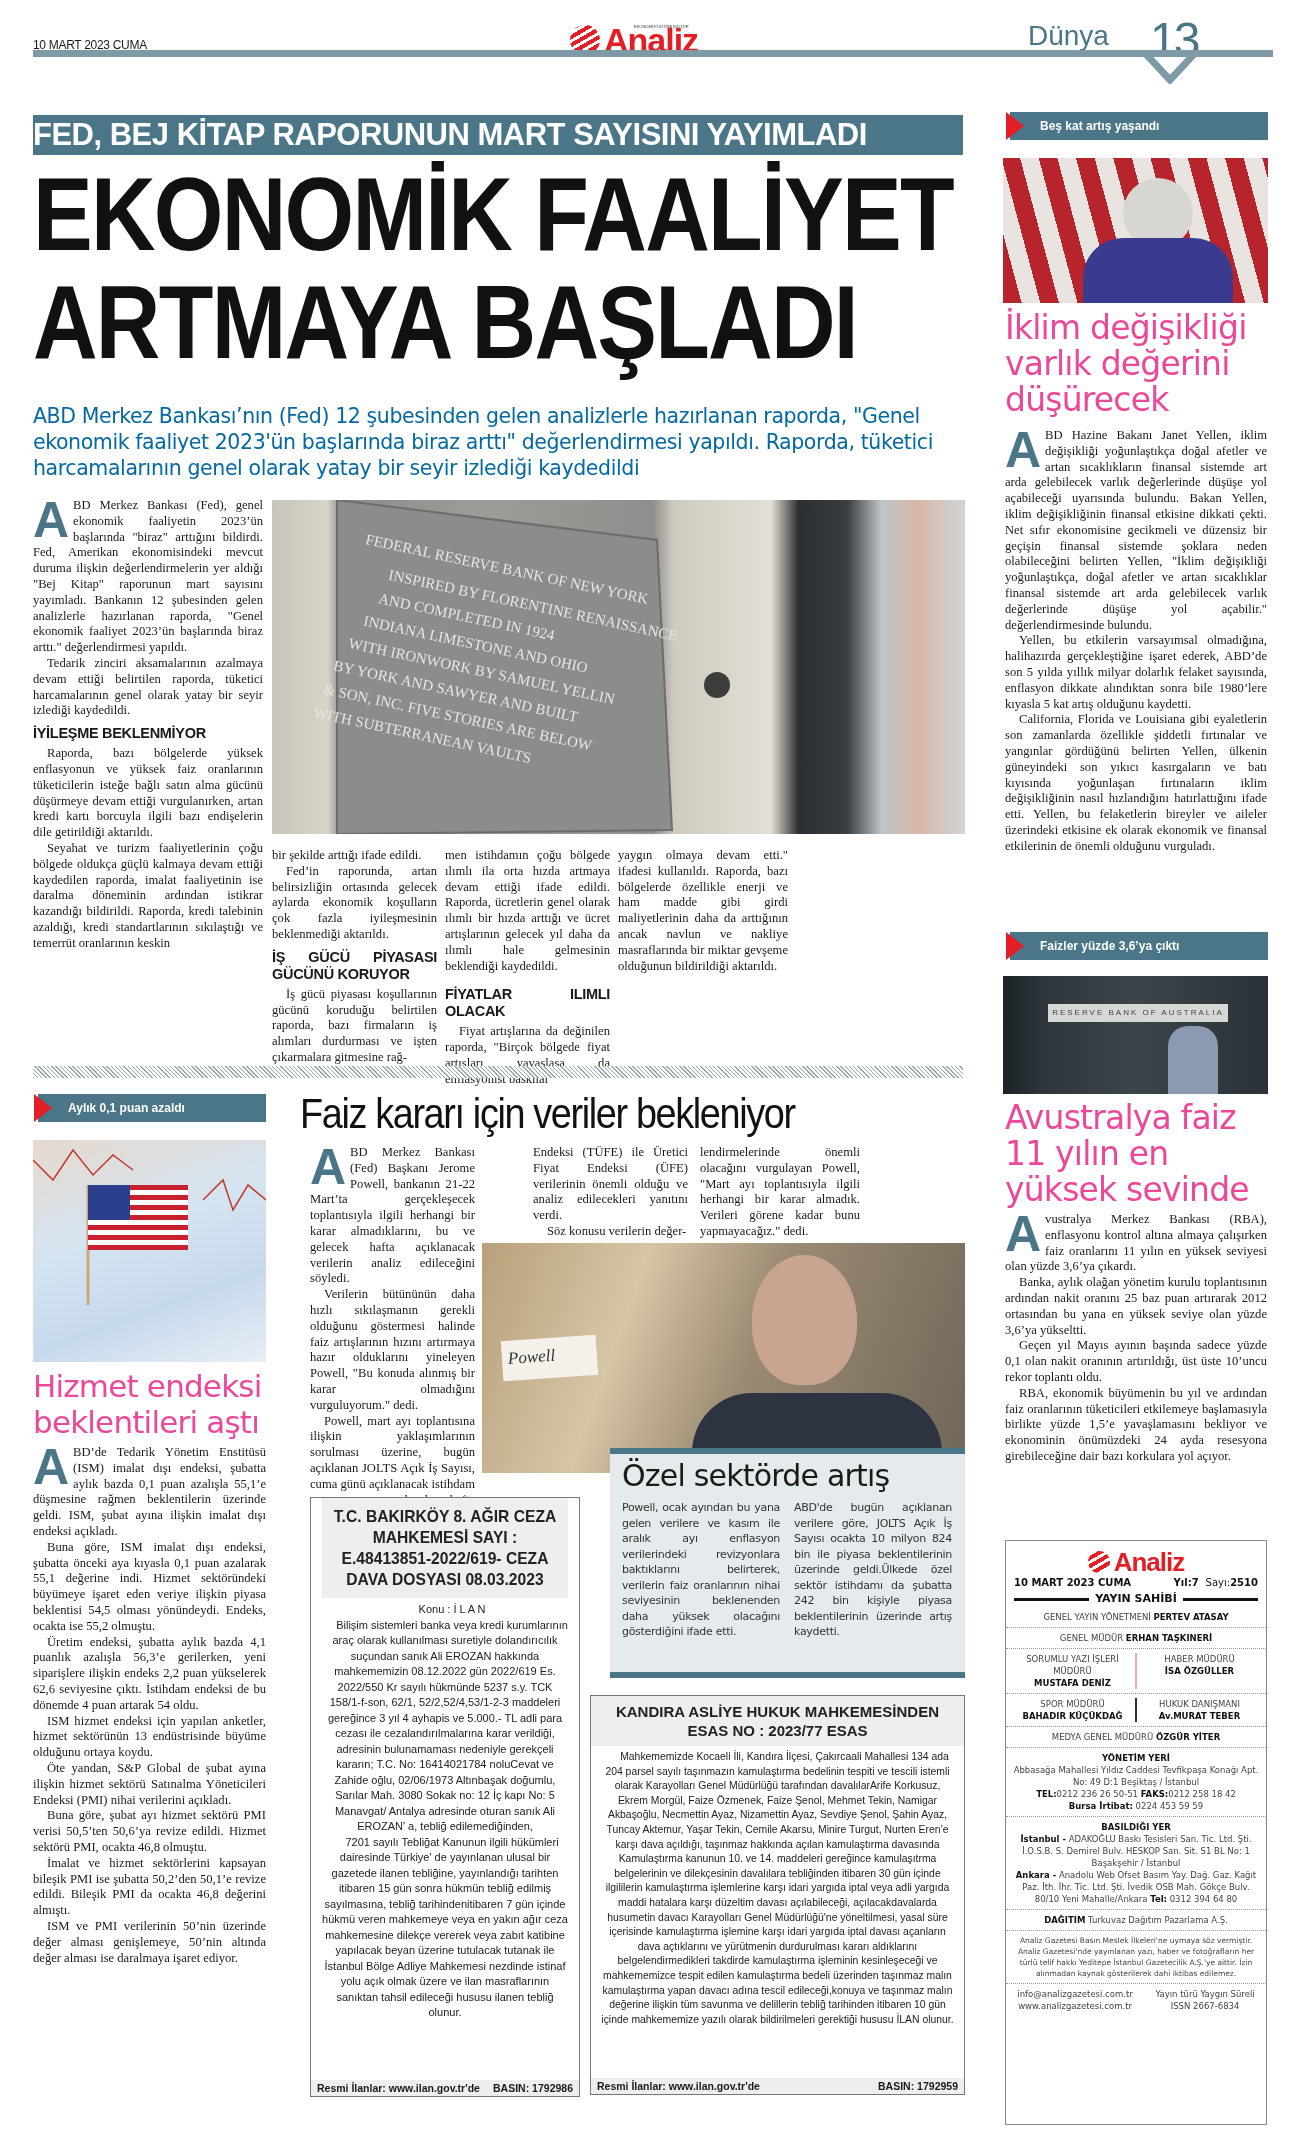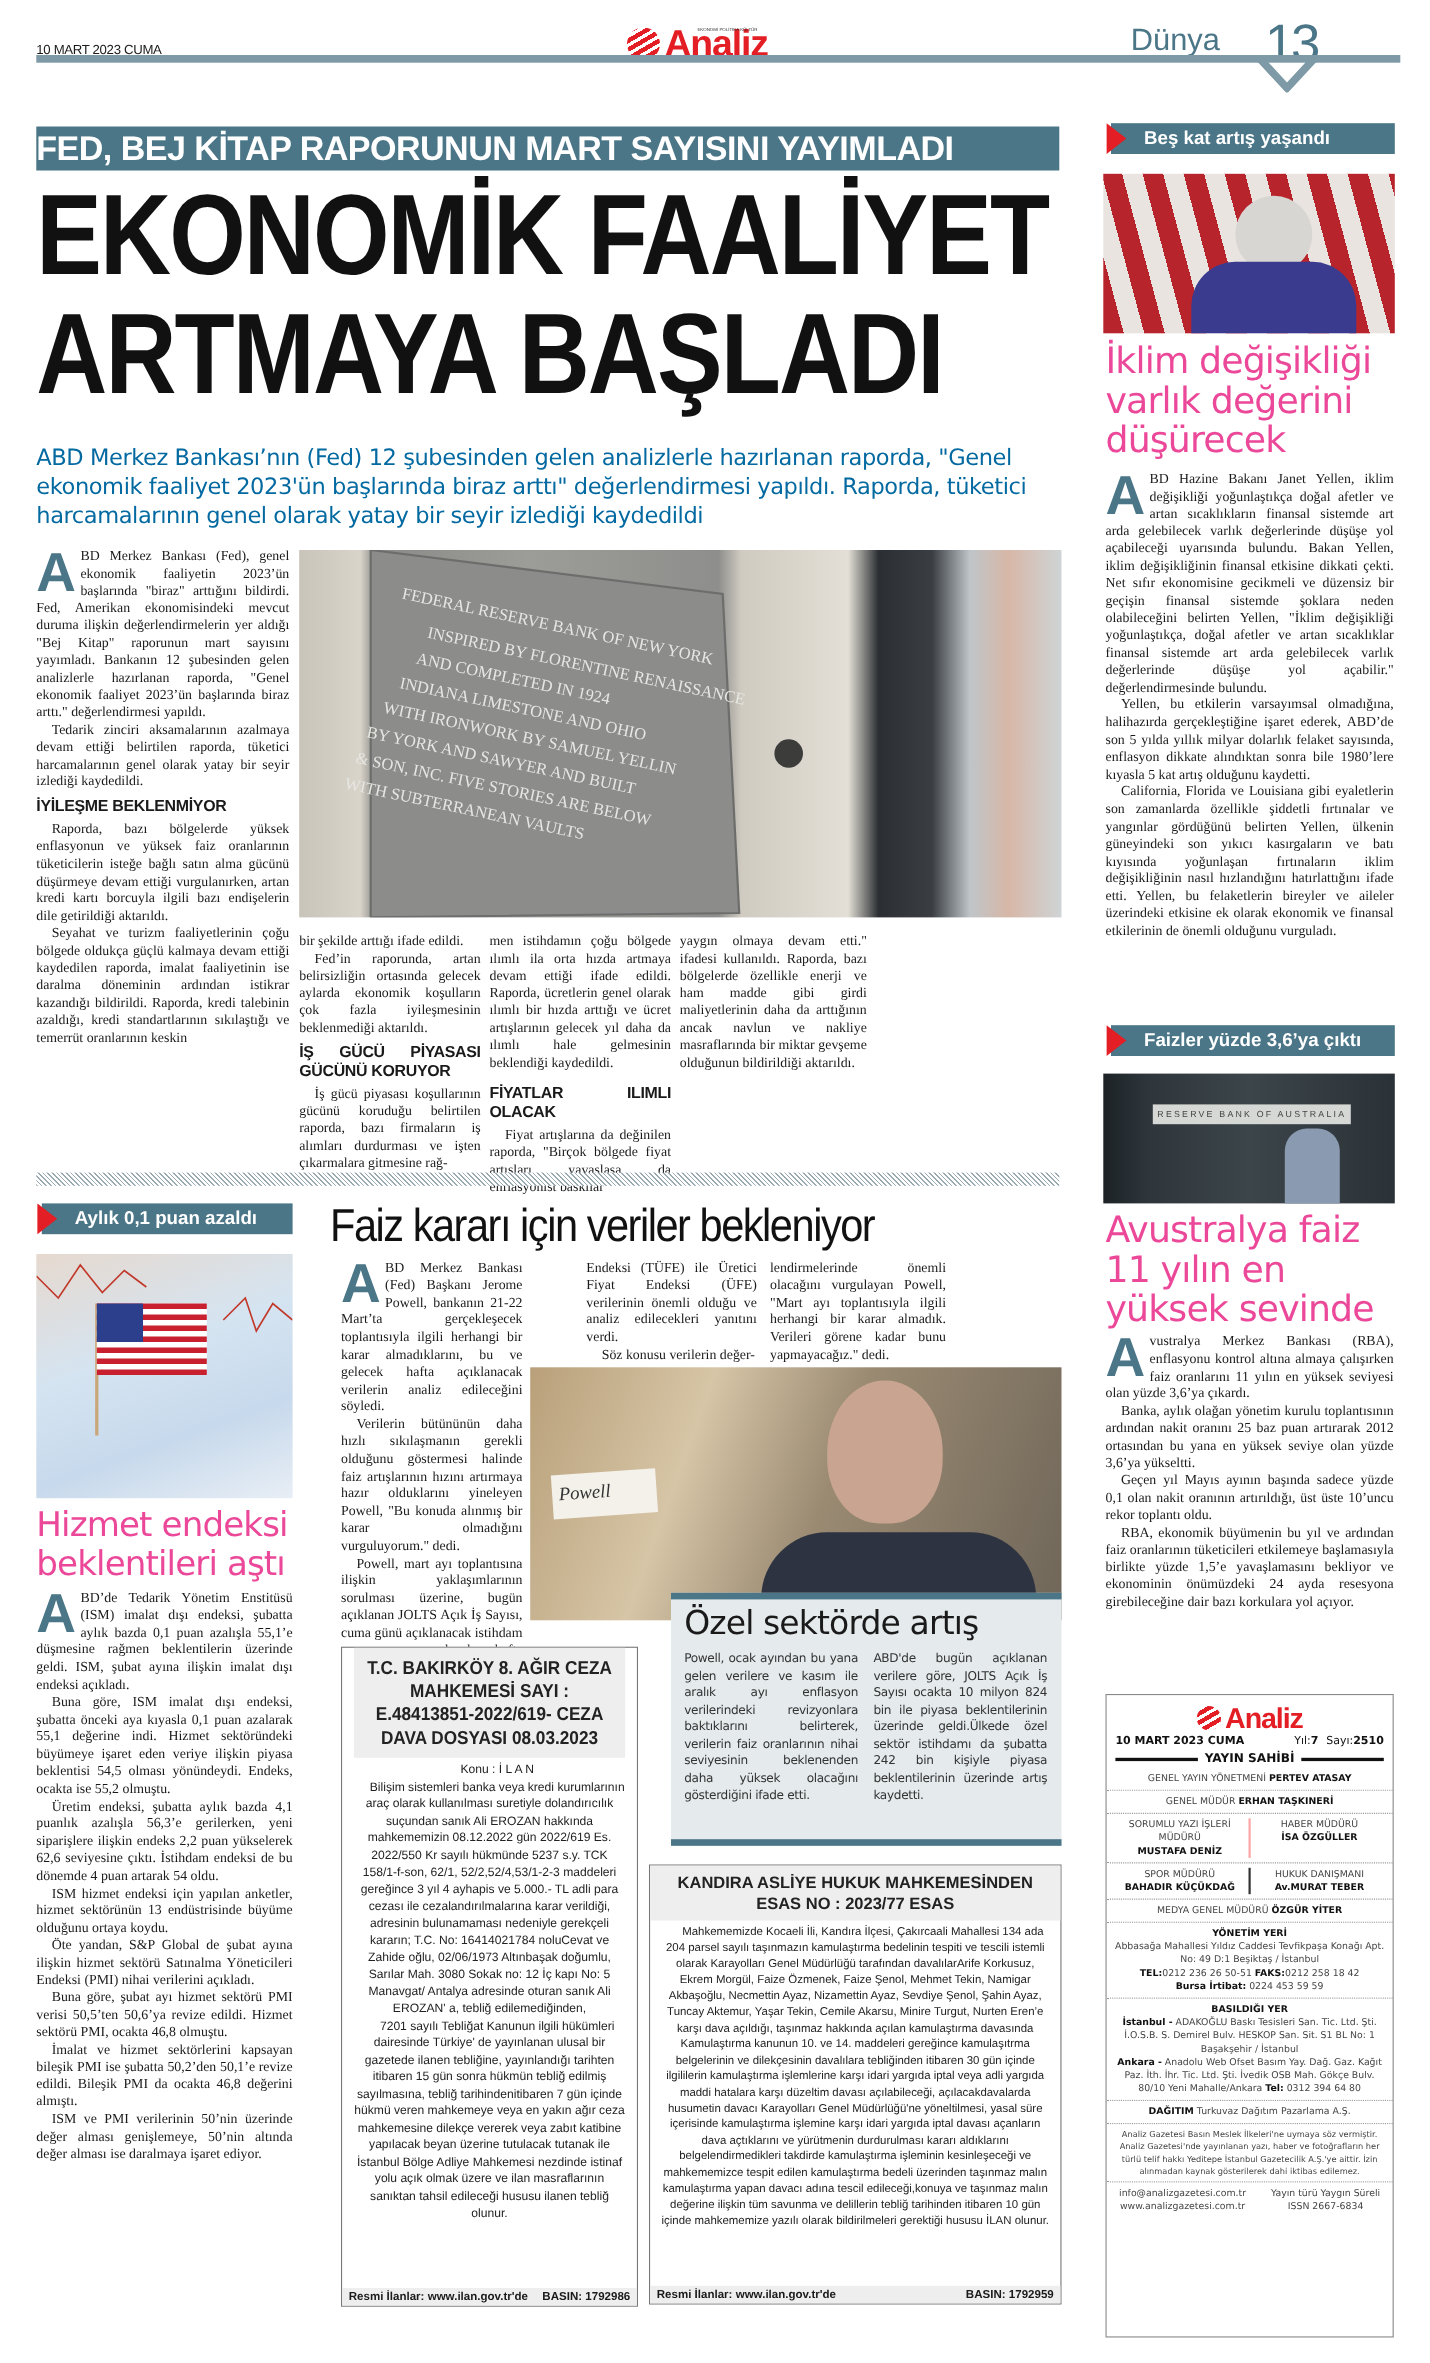--- a/index.html
+++ b/index.html
@@ -18,21 +18,21 @@
 .chev{left:1140px;top:52px;width:60px;height:32px}
 .kicker{left:33px;top:115px;width:930px;height:40px;color:#fff;font-family:"Liberation Sans",sans-serif;font-weight:bold;font-size:31px;text-align:left;line-height:40px;letter-spacing:-.5px}
 .headline{left:33px;top:160px;width:930px;font-family:"Liberation Sans",sans-serif;font-weight:900;font-size:104px;line-height:108px;letter-spacing:-2px;color:#111;transform:scaleX(.86);transform-origin:left top;width:1080px;text-align:left}
 .deck{left:33px;top:403px;width:930px;font-family:"DejaVu Sans",sans-serif;font-size:20.5px;line-height:26px;color:#0369a1;letter-spacing:-.4px}
 .col{position:absolute;font-size:12.6px;line-height:15.8px;text-align:justify}
 .col p{text-indent:14px}
 .col p.first{text-indent:0}
 .drop{float:left;font-family:"Liberation Sans",sans-serif;font-weight:bold;color:#4a7687;font-size:50px;line-height:40px;margin:2px 4px 0 0}
 .sub{font-family:"Liberation Sans",sans-serif;font-weight:bold;font-size:14.5px;line-height:17px;margin:6px 0 4px;text-indent:0!important;letter-spacing:-.3px}
 .photo{position:absolute;overflow:hidden}
-.tag{position:absolute;height:28px;color:#fff;font-family:"Liberation Sans",sans-serif;font-weight:bold;font-size:17px;line-height:28px;padding-left:30px}
+.tag{position:absolute;height:28px;color:#fff;font-family:"Liberation Sans",sans-serif;font-weight:bold;font-size:12px;line-height:28px;padding-left:30px}
 .tag .tri{position:absolute;left:-4px;top:0;width:0;height:0;border-top:14px solid transparent;border-bottom:14px solid transparent;border-left:18px solid #e31e24}
 .side-head{position:absolute;font-family:"DejaVu Sans",sans-serif;font-size:33px;line-height:36px;color:#ec4899;letter-spacing:-.8px}
 .hatch{left:33px;top:1066px;width:930px;height:12px;background:repeating-linear-gradient(45deg,#9aaab2 0 1px,#fff 1px 3px)}
 .faiz-head{left:300px;top:1090px;font-family:"Liberation Sans",sans-serif;font-size:42px;letter-spacing:-1.5px;transform:scaleX(.9);transform-origin:left top;white-space:nowrap;color:#111}
 .ozel{left:610px;top:1448px;width:355px;height:230px;background:#e5eaed;border-top:6px solid #4a7687;border-bottom:6px solid #4a7687}
 .ozel-head{left:12px;top:4px;font-family:"DejaVu Sans",sans-serif;font-size:30px;letter-spacing:-.8px}
 .ozel-col{position:absolute;top:46px;width:158px;font-family:"DejaVu Sans",sans-serif;font-size:11px;line-height:15.5px;color:#333;text-align:justify;letter-spacing:-.3px}
 .notice{position:absolute;border:1px solid #777;font-family:"Liberation Sans",sans-serif;background:#fff}
 .notice .nh{background:#eee;text-align:center;font-weight:bold;color:#222}
 .notice .nb{font-size:11px;line-height:15.5px;padding:4px 10px;color:#222;text-align:center}
@@ -211,21 +211,21 @@
   </div>
 </div>
 
 <div class="imprint">
   <div style="display:flex;justify-content:center;align-items:center;margin-top:8px">
     <span class="logo-mark" style="width:22px;height:22px"></span>
     <span class="logo-text" style="font-size:26px">Analiz</span>
   </div>
   <div style="display:flex;justify-content:space-between;padding:2px 8px;font-size:10px;color:#111;font-weight:bold">
     <span>10 MART 2023 CUMA</span>
-    <span><span style="font-weight:normal">Yıl:</span><span>7</span>&nbsp; <span style="font-weight:normal">Sayı:</span><span>2510</span></span>
+    <span><span style="font-weight:bold">Yıl:</span><span>7</span>&nbsp; <span style="font-weight:normal">Sayı:</span><span>2510</span></span>
   </div>
   <div class="imp-title">YAYIN SAHİBİ</div>
   <div class="row"><span>GENEL YAYIN YÖNETMENİ</span> <b>PERTEV ATASAY</b></div>
   <div class="row"><span>GENEL MÜDÜR</span> <b>ERHAN TAŞKINERİ</b></div>
   <div class="row" style="display:flex">
     <div style="flex:1;border-right:2px solid #fca5a5"><div>SORUMLU YAZI İŞLERİ MÜDÜRÜ</div><b>MUSTAFA DENİZ</b></div>
     <div style="flex:1"><div>HABER MÜDÜRÜ</div><b>İSA ÖZGÜLLER</b></div>
   </div>
   <div class="row" style="display:flex">
     <div style="flex:1;border-right:2px solid #333"><div>SPOR MÜDÜRÜ</div><b>BAHADIR KÜÇÜKDAĞ</b></div>

